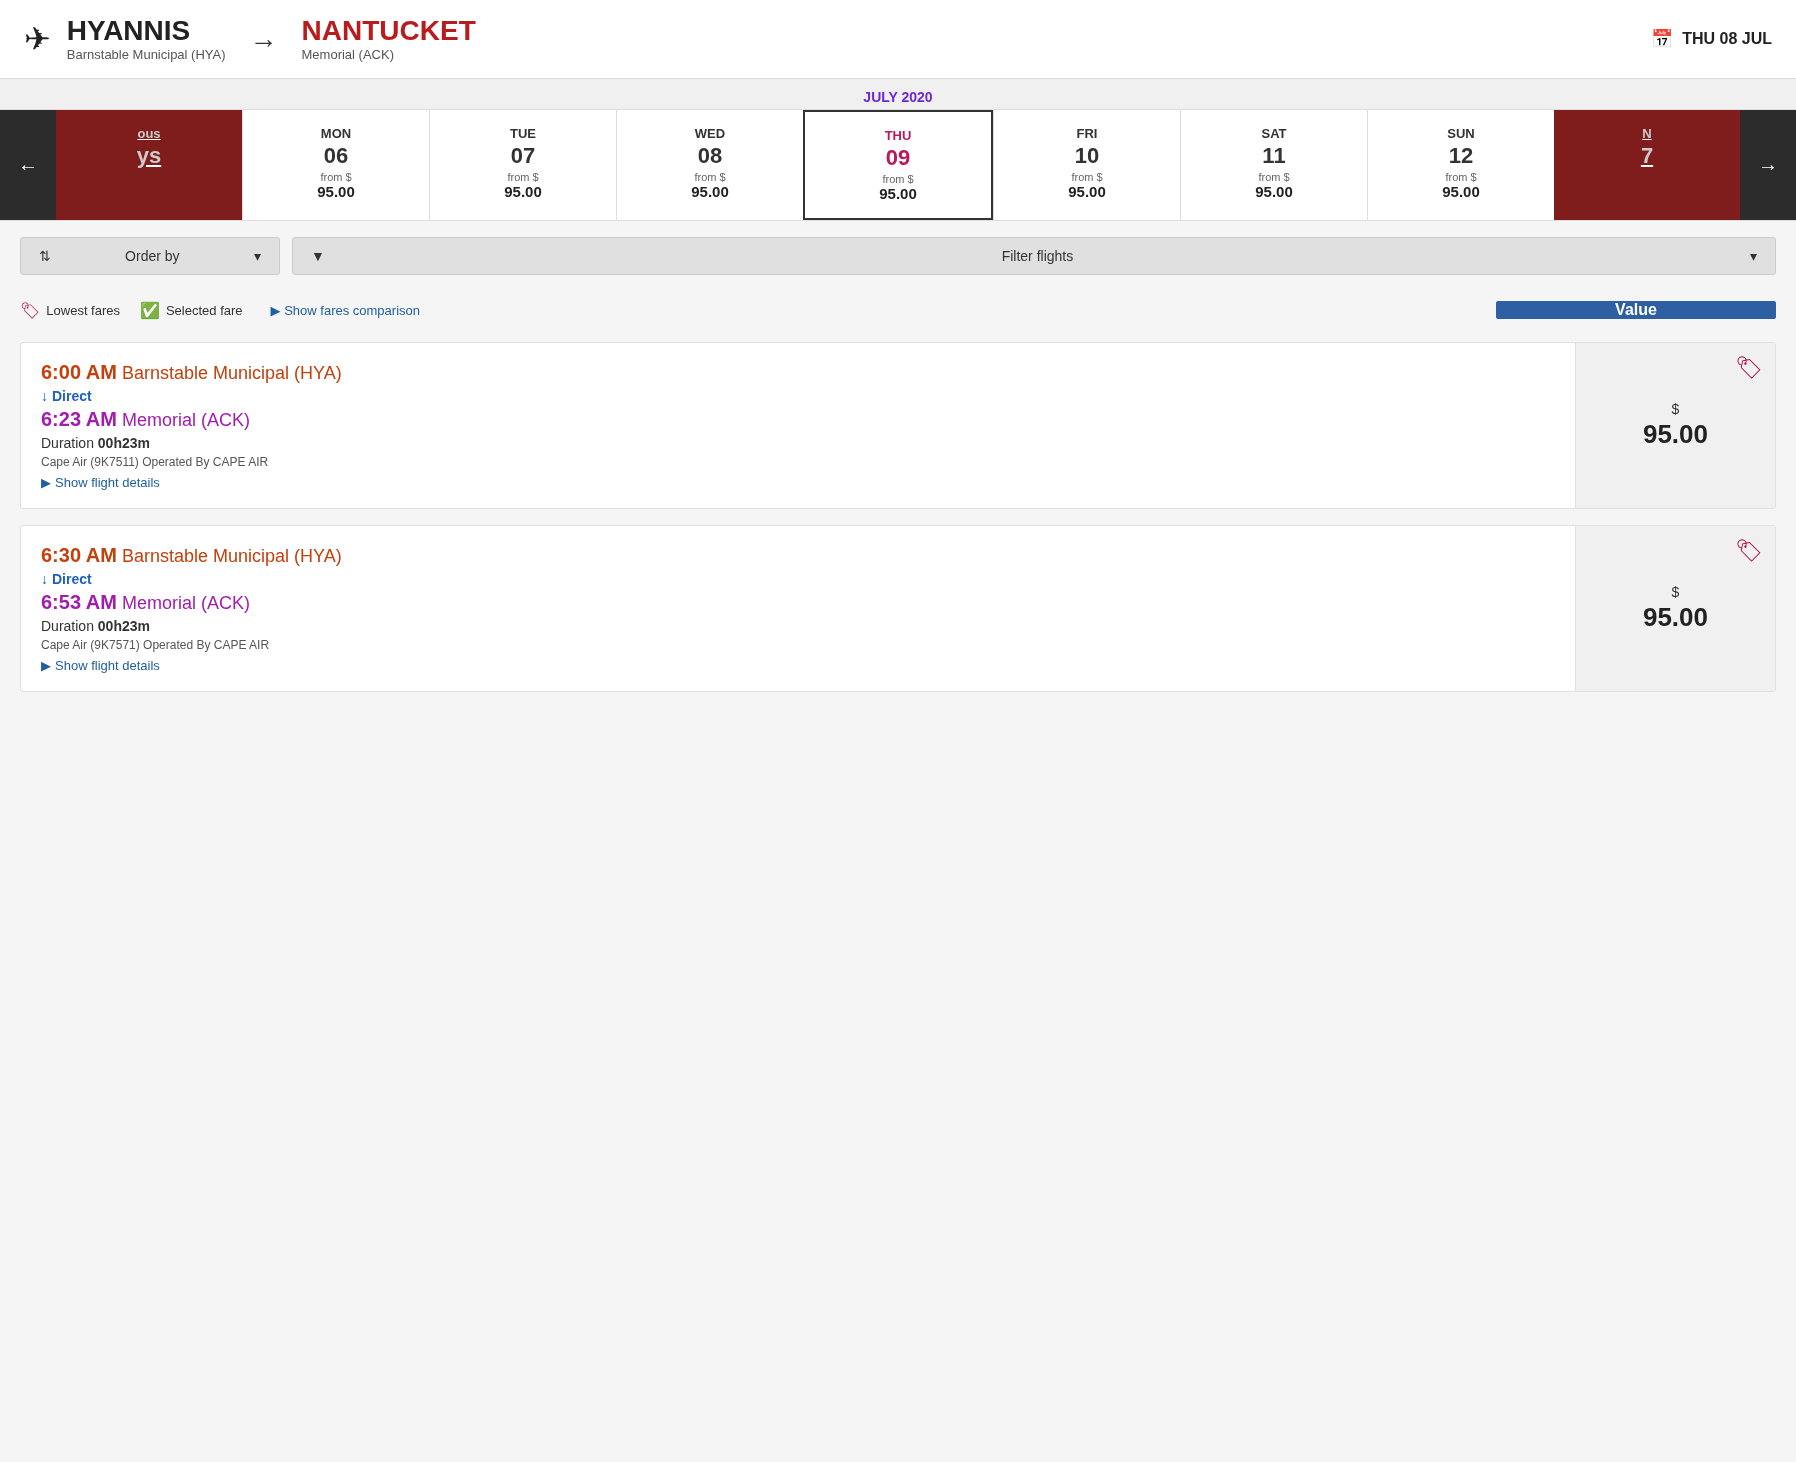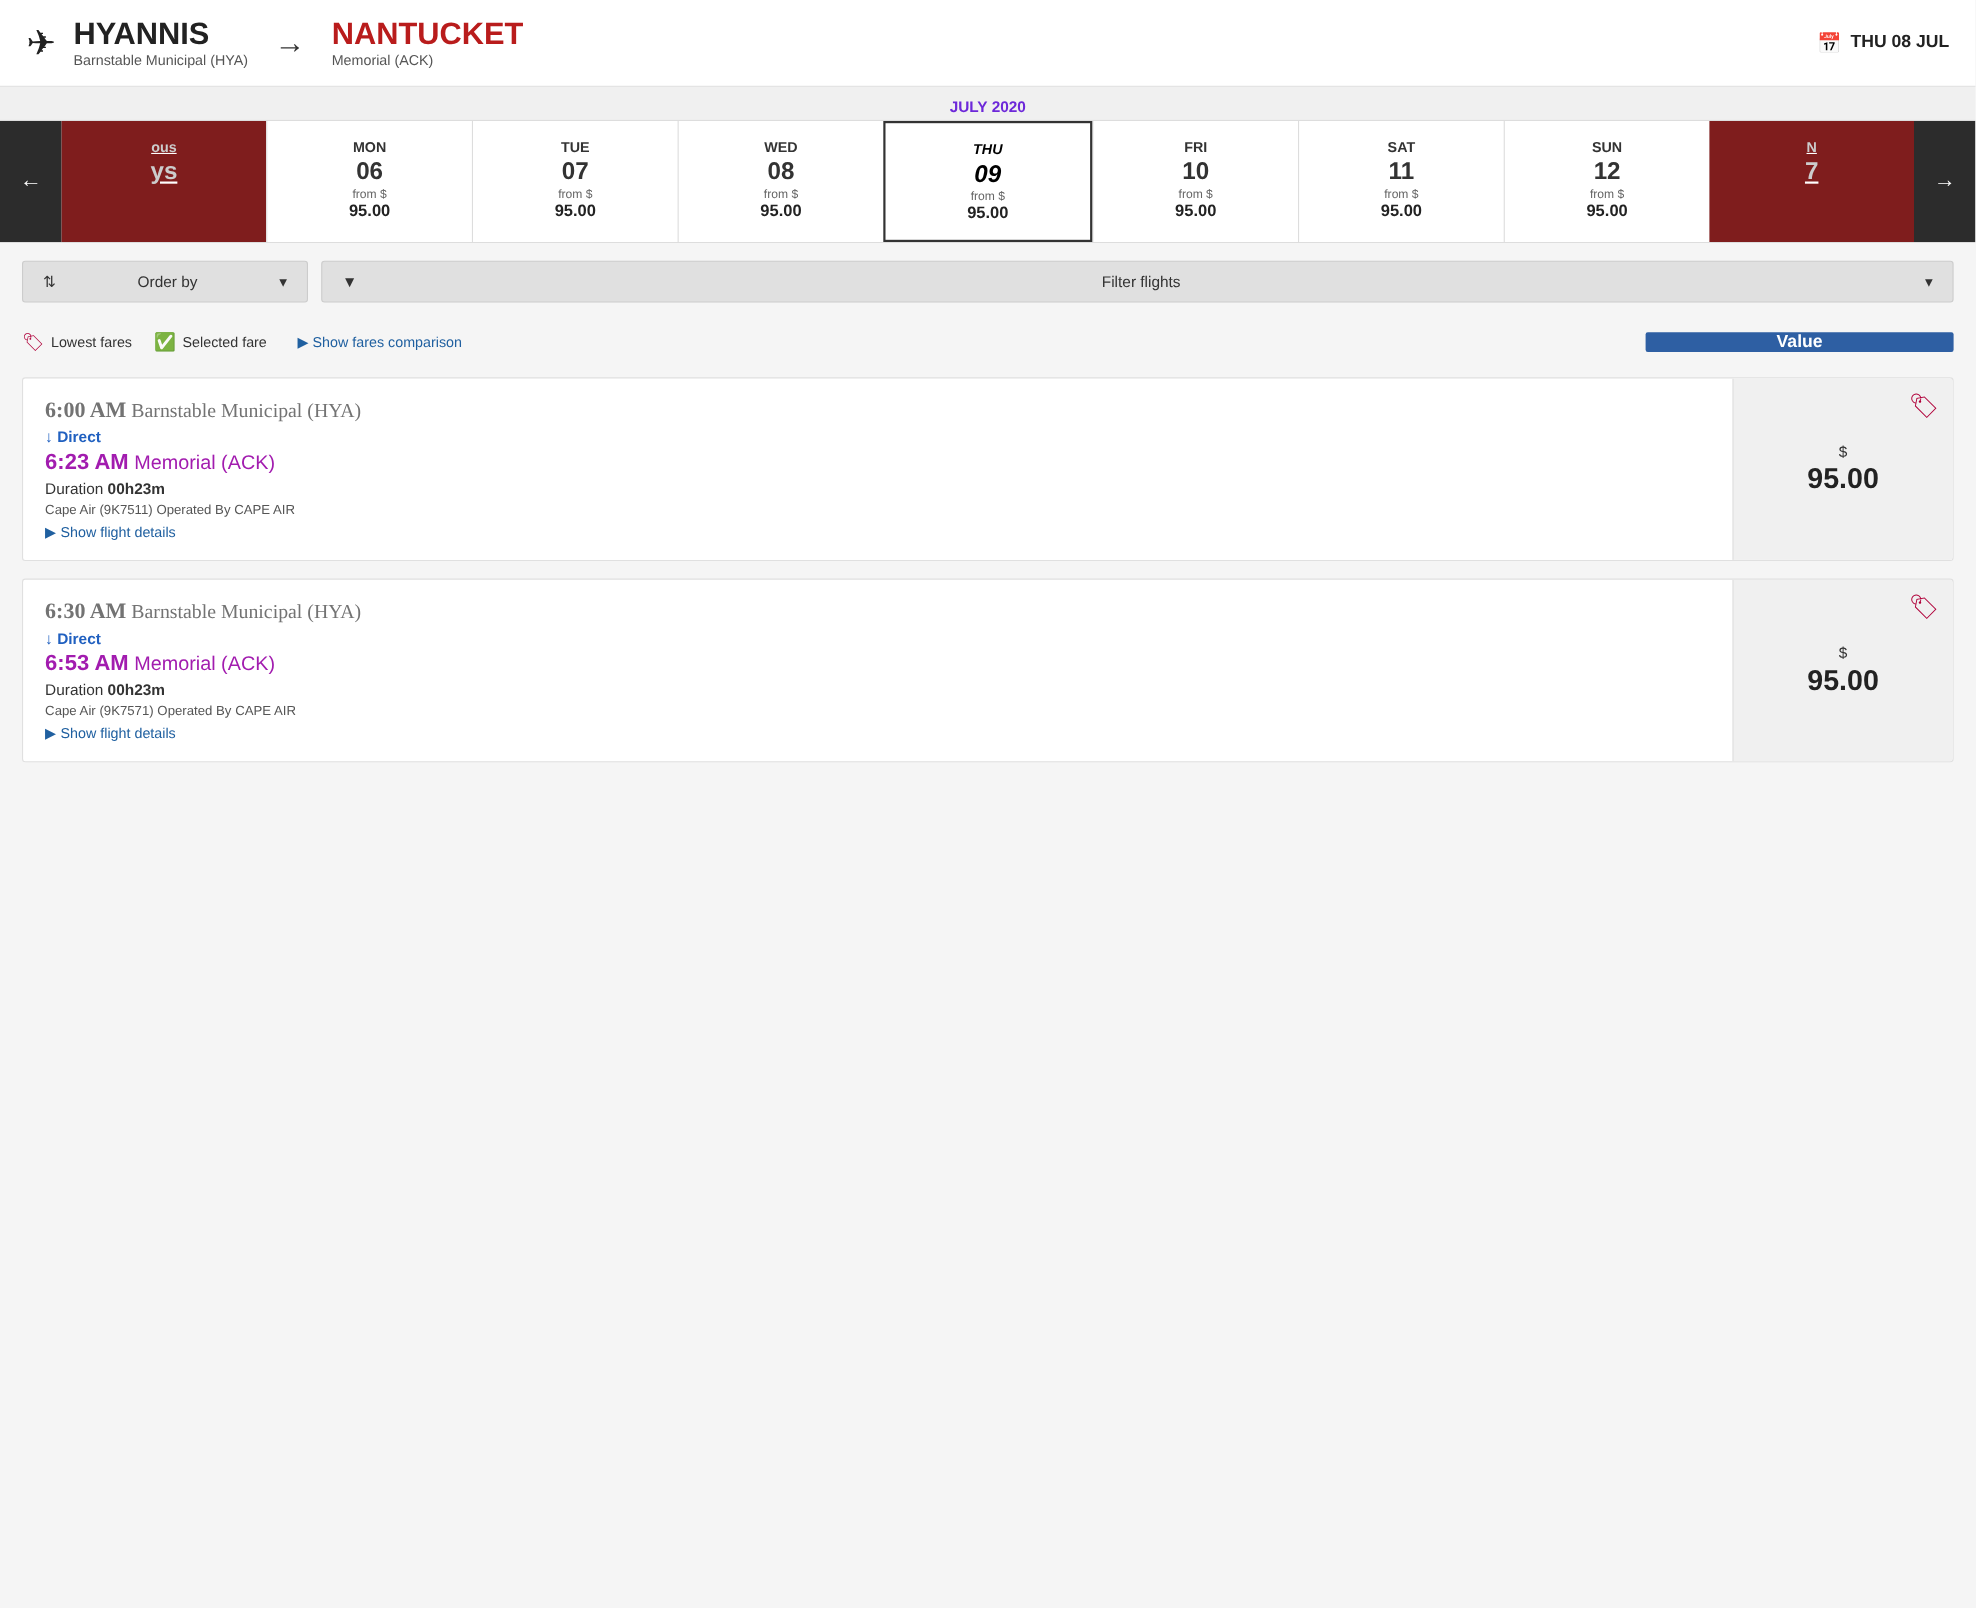--- a/index.html
+++ b/index.html
@@ -134,21 +134,21 @@
       font-weight: 700;
       color: #222;
     }
     .date-cell.partial .date-day,
     .date-cell.partial .date-num,
     .date-cell.partial .date-from,
     .date-cell.partial .date-price {
       color: #ccc;
     }
     .date-cell.selected .date-day,
-    .date-cell.selected .date-num { color: #000000; font-style: italic; }
+    .date-cell.selected .date-num { color: #be185d; }
     .date-cell.selected .date-from { color: #666; }
     .date-cell.selected .date-price { color: #222; }
 
     
     .controls {
       display: flex;
       gap: 12px;
       padding: 16px 20px;
       background: #f5f5f5;
     }
@@ -222,23 +222,22 @@
       display: flex;
       align-items: stretch;
       overflow: hidden;
     }
     .flight-info {
       flex: 1;
       padding: 18px 20px;
     }
     .flight-depart {
       font-size: 18px;
-      color: #737373;
+      color: #c2410c;
       margin-bottom: 2px;
-      font-family: Liberation Serif, serif;
     }
     .flight-depart strong {
       font-size: 20px;
       font-weight: 900;
     }
     .flight-direct {
       display: flex;
       align-items: center;
       gap: 4px;
       color: #2060c0;

